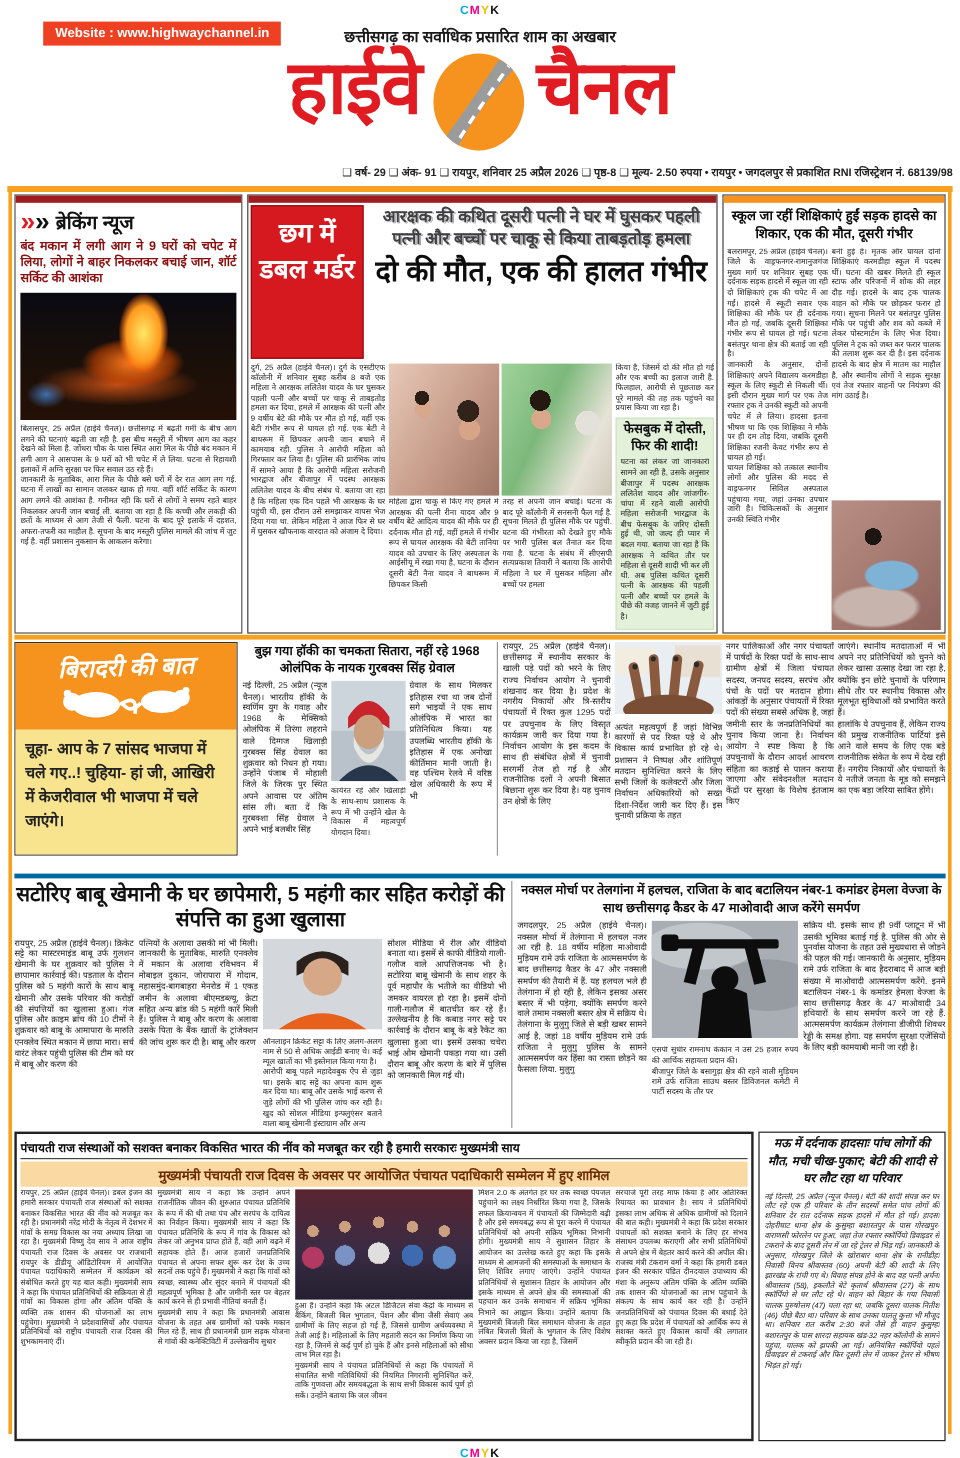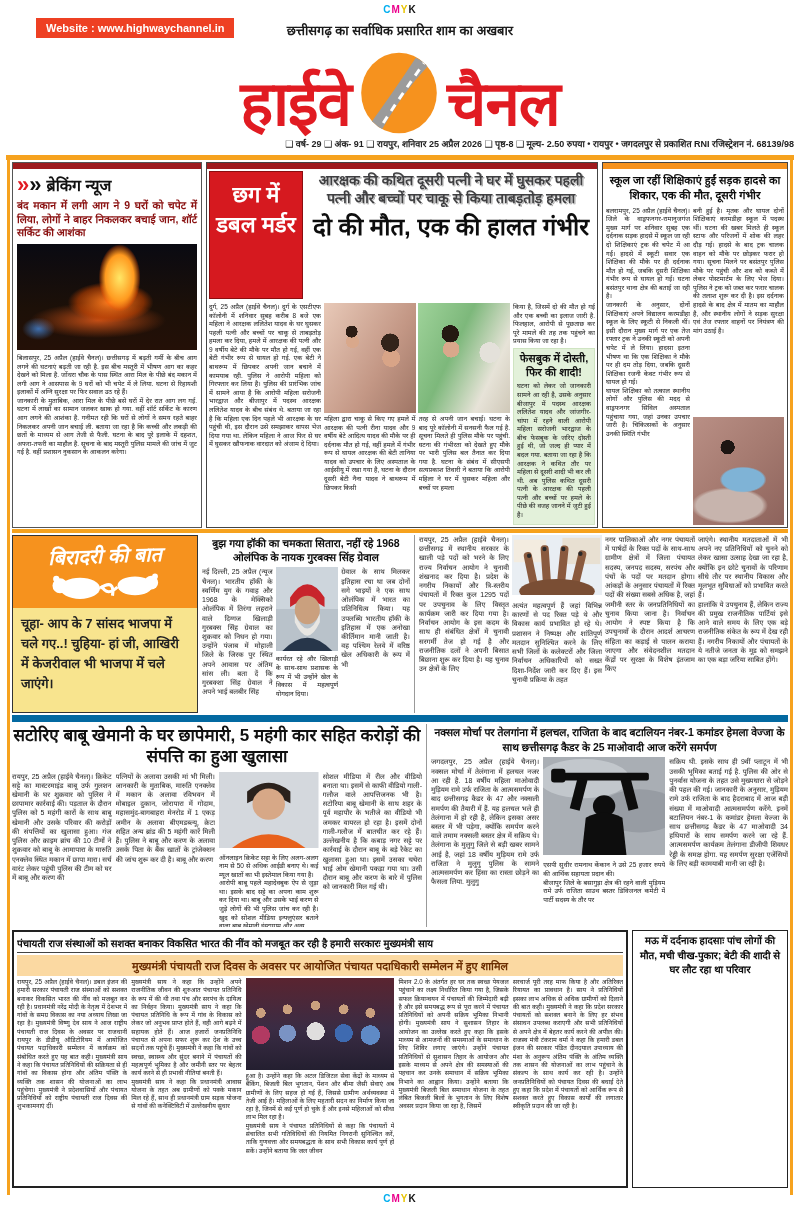--- a/index.html
+++ b/index.html
@@ -9,21 +9,21 @@
   .edge.left { left:1px; } .edge.right { right:1px; }
 
   
   header { padding-top:4px; }
   .cmyk { text-align:center; font-size:10px; font-weight:bold; letter-spacing:1px; }
   .cmyk .c{color:#00aeef}.cmyk .m{color:#ec008c}.cmyk .y{color:#e8c400}.cmyk .k{color:#111}
   .mast-row1 { position:relative; height:28px; }
   .website-box { position:absolute; left:30px; top:3px; background:#ee4023; color:#fff; font-weight:bold;
     font-size:11px; padding:4px 10px; }
   .tagline { position:absolute; left:0; right:0; top:6px; text-align:center; font-size:13px; font-weight:bold; color:#1a1a1a; }
-  .masthead { display:flex; justify-content:center; align-items:flex-end; gap:6px; height:92px; }
+  .masthead { display:flex; justify-content:center; align-items:flex-start; gap:6px; height:92px; }
   .mast-word { color:#e11b22; font-size:62px; font-weight:800; line-height:1; letter-spacing:-1px; }
   .logo { width:84px; height:84px; display:inline-block; }
   .info-line { text-align:right; font-size:9px; font-weight:bold; color:#222; margin-top:2px; }
   .orange-rule { height:5px; background:#f6a21e; margin-top:5px; }
 
   
   main { padding:0 6px; }
   .row { display:flex; gap:4px; }
   .t { font-size:7px; line-height:1.32; text-align:justify; white-space:pre-line; color:#1c1c1c; overflow:hidden; }
   .t65 { font-size:6.5px; } .t63 { font-size:6.3px; }
@@ -101,21 +101,21 @@
   .hockey-body { display:flex; gap:3px; flex:1; overflow:hidden; }
   .hockey-body .c1 { width:35%; } .hockey-body .cm { width:31%; } .hockey-body .c2 { width:34%; }
   .ph-turban { width:100%; height:84px; }
   .election { flex:1; display:flex; flex-direction:column; border-left:1px solid #999; padding-left:4px; }
   .election-headline { font-size:10px; font-weight:800; text-align:center; color:#0d0d0d; line-height:1.3; margin:1px 0 3px; white-space:nowrap; overflow:hidden; }
   .election-body { display:flex; gap:3px; flex:1; overflow:hidden; }
   .election-body > div { flex:1; }
   .ph-fingers { height:60px; margin-bottom:2px; }
 
   
-  .rowC { height:212px; margin-top:2px; border-top:7px solid #0369a1; padding-top:2px;justify-content:center; }
+  .rowC { height:212px; margin-top:15px; border-top:4px solid #0369a1; padding-top:2px;justify-content:center; }
   .satta { width:410px; display:flex; flex-direction:column; }
   .satta-headline { font-size:17px; font-weight:800; text-align:center; color:#111; line-height:1.25; margin:1px 0 4px; }
   .satta-body { display:flex; gap:4px; flex:1; overflow:hidden; }
   .satta-body .sc { flex:1; }
   .ph-oman { width:100%; height:76px; margin-bottom:2px; }
   .naxal { flex:1; display:flex; flex-direction:column; border-left:1px solid #999; padding-left:4px; }
   .naxal-headline { font-size:10.5px; font-weight:800; text-align:center; color:#0d0d0d; line-height:1.4; margin:1px 2px 3px; }
   .naxal-body { display:flex; gap:4px; flex:1; overflow:hidden; }
   .naxal-body .nc1 { width:31%; } .naxal-body .ncm { width:35%; } .naxal-body .nc2 { width:34%; }
   .ph-naxal { width:100%; height:98px; margin-bottom:2px; }
@@ -133,21 +133,21 @@
     radial-gradient(circle 8px at 28% 34%, #caa07e 0 60%, transparent 61%),
     radial-gradient(circle 8px at 47% 30%, #caa07e 0 60%, transparent 61%),
     radial-gradient(circle 8px at 66% 34%, #caa07e 0 60%, transparent 61%),
     radial-gradient(circle 8px at 84% 38%, #caa07e 0 60%, transparent 61%),
     radial-gradient(circle 15px at 10% 62%, #b23a62 0 60%, transparent 61%),
     radial-gradient(circle 14px at 28% 60%, #7a93c4 0 60%, transparent 61%),
     radial-gradient(circle 15px at 47% 58%, #e0dede 0 60%, transparent 61%),
     radial-gradient(circle 15px at 66% 60%, #3e6ab0 0 60%, transparent 61%),
     radial-gradient(circle 16px at 84% 62%, #5f8ac6 0 60%, transparent 61%),
     linear-gradient(#5a2430,#3a2c44 55%,#241f30); }
-  .mau { flex:1; border:1.5px solid #222; padding:3px 4px; display:flex; flex-direction:row; overflow:hidden; }
+  .mau { flex:1; border:1.5px solid #222; padding:3px 4px; display:flex; flex-direction:column; overflow:hidden;font-style:italic; }
   .mau-headline { font-size:10px; font-weight:800; text-align:center; color:#0d0d0d; line-height:1.45; margin-bottom:3px; }
 
   footer { height:20px; display:flex; align-items:center; justify-content:center; }
 </style>
 </head>
 <body>
 
 <div class="page">
   <div class="edge left"></div>
   <div class="edge right"></div>
@@ -331,21 +331,21 @@
               <path d="M12 78 Q46 50 80 78 Z" fill="#e8611c"></path>
             </svg>
             <div class="t t65">ऑनलाइन क्रिकेट सट्टा के लिए अलग-अलग नाम से 50 से अधिक आईडी बनाए थे। कई म्यूल खातों का भी इस्तेमाल किया गया है।
 आरोपी बाबू पहले महादेवबुक ऐप से जुड़ा था। इसके बाद सट्टे का अपना काम शुरू कर दिया था। बाबू और उसके भाई करण से जुड़े लोगों की भी पुलिस जांच कर रही है। खुद को सोशल मीडिया इन्फ्लुएंसर बताने वाला बाबू खेमानी इंस्टाग्राम और अन्य</div>
           </div>
           <div class="sc t">सोशल मीडिया में रील और वीडियो बनाता था। इसमें से काफी वीडियो गाली-गलौज वाले आपत्तिजनक भी है। सटोरिया बाबू खेमानी के साथ शहर के पूर्व महापौर के भतीजे का वीडियो भी जमकर वायरल हो रहा है। इसमें दोनों गाली-गलौज में बातचीत कर रहे हैं। उल्लेखनीय है कि कबाड़ नगर सट्टे पर कार्रवाई के दौरान बाबू के बड़े रैकेट का खुलासा हुआ था। इसमें उसका चचेरा भाई ओम खेमानी पकड़ा गया था। उसी दौरान बाबू और करण के बारे में पुलिस को जानकारी मिल गई थी।</div>
         </div>
       </section>
 
       <section class="naxal">
-        <div class="naxal-headline">नक्सल मोर्चा पर तेलगांना में हलचल, राजिता के बाद बटालियन नंबर-1 कमांडर हेमला वेज्जा के साथ छत्तीसगढ़ कैडर के 25 माओवादी आज करेंगे समर्पण</div>
+        <div class="naxal-headline">नक्सल मोर्चा पर तेलगांना में हलचल, राजिता के बाद बटालियन नंबर-1 कमांडर हेमला वेज्जा के साथ छत्तीसगढ़ कैडर के 47 माओवादी आज करेंगे समर्पण</div>
         <div class="naxal-body">
           <div class="nc1 t">जगदलपुर, 25 अप्रैल (हाईवे चैनल)। नक्सल मोर्चा में तेलंगाना में हलचल नजर आ रही है. 18 वर्षीय महिला माओवादी मुड़ियम रामे उर्फ राजिता के आत्मसमर्पण के बाद छत्तीसगढ़ कैडर के 47 और नक्सली समर्पण की तैयारी में हैं. यह हलचल भले ही तेलंगाना में हो रही है, लेकिन इसका असर बस्तर में भी पड़ेगा, क्योंकि समर्पण करने वाले तमाम नक्सली बस्तर क्षेत्र में सक्रिय थे। तेलंगाना के मुलुगु जिले से बड़ी खबर सामने आई है, जहां 18 वर्षीय मुड़ियम रामे उर्फ राजिता ने मुलुगु पुलिस के सामने आत्मसमर्पण कर हिंसा का रास्ता छोड़ने का फैसला लिया. मुलुगु</div>
           <div class="ncm">
             <svg class="ph-naxal" viewBox="0 0 120 100" preserveAspectRatio="none">
               <rect width="120" height="100" fill="#a9aeb4"></rect>
               <ellipse cx="40" cy="22" rx="45" ry="20" fill="#c2c7cc"></ellipse>
               <ellipse cx="95" cy="55" rx="40" ry="22" fill="#979ca3"></ellipse>
               <g fill="#0d0d0d">
                 <rect x="18" y="16" width="86" height="8" rx="2"></rect>
                 <rect x="8" y="12" width="14" height="14" rx="3"></rect>

